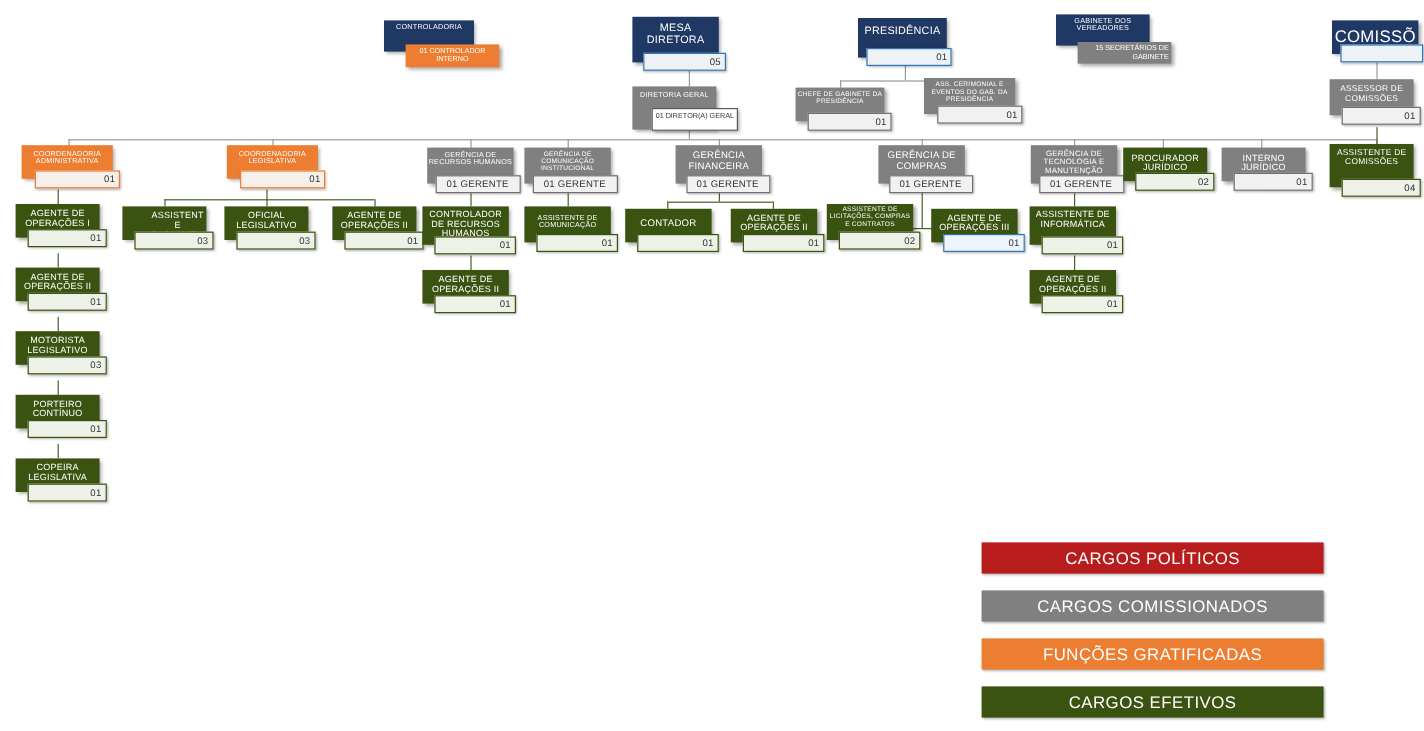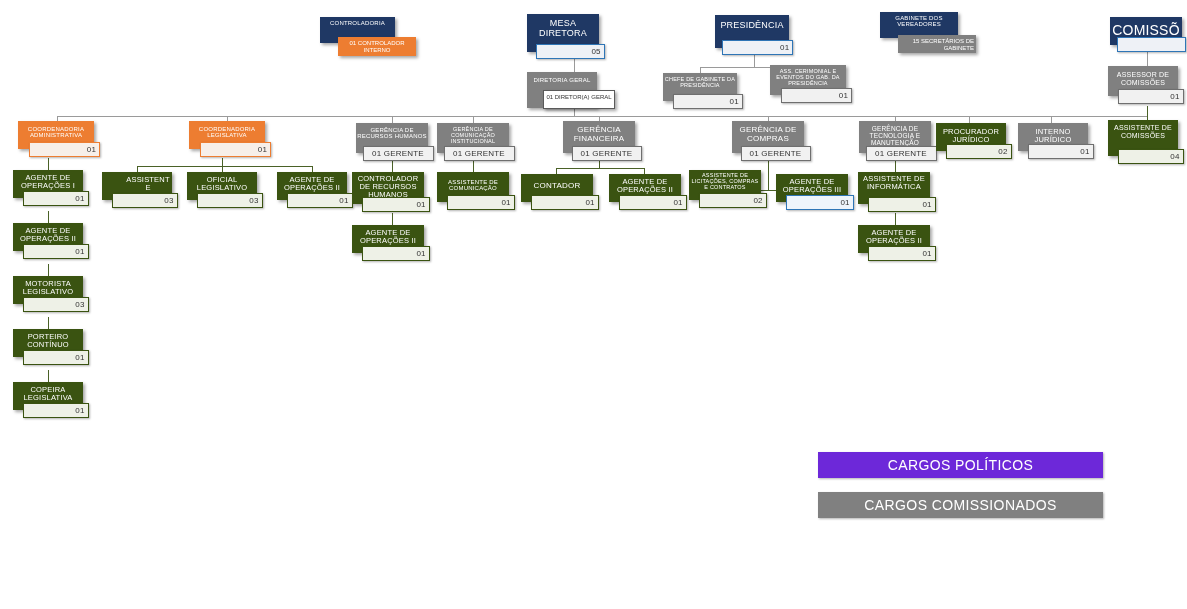--- a/index.html
+++ b/index.html
@@ -91,21 +91,21 @@
   }
 
   
   #legend{position:absolute;left:818px;top:452px;width:285px;}
   .lgd{
     height:26px;margin-bottom:14px;
     display:flex;align-items:center;justify-content:center;
     color:#ffffff;font-size:14px;letter-spacing:.4px;
     box-shadow:1px 1px 2px rgba(0,0,0,.3);
   }
-  .lgd.politico{background:#6d28d9;}
+  .lgd.politico{background:#b91c1c;}
   .lgd.comissionado{background:#808080;}
   .lgd.gratificada{background:#ED7D31;}
   .lgd.efetivo{background:#3A5311;}
 </style>
 </head>
 <body>
 
 <div id="chart">
 
   <div class="ln v" style="left:574px;top:58px;height:14px;"></div>
@@ -338,15 +338,21 @@
     <span class="cnt" style="left:14%;width:94%;bottom:-8px;">01</span>
   </div>
 
   <div id="legend">
     <div class="lgd politico">
       <span>CARGOS POLÍTICOS</span>
     </div>
     <div class="lgd comissionado">
       <span>CARGOS COMISSIONADOS</span>
     </div>
+    <div class="lgd gratificada">
+      <span>FUNÇÕES GRATIFICADAS</span>
+    </div>
+    <div class="lgd efetivo">
+      <span>CARGOS EFETIVOS</span>
+    </div>
   </div>
 
 </div>
 
 </body></html>

